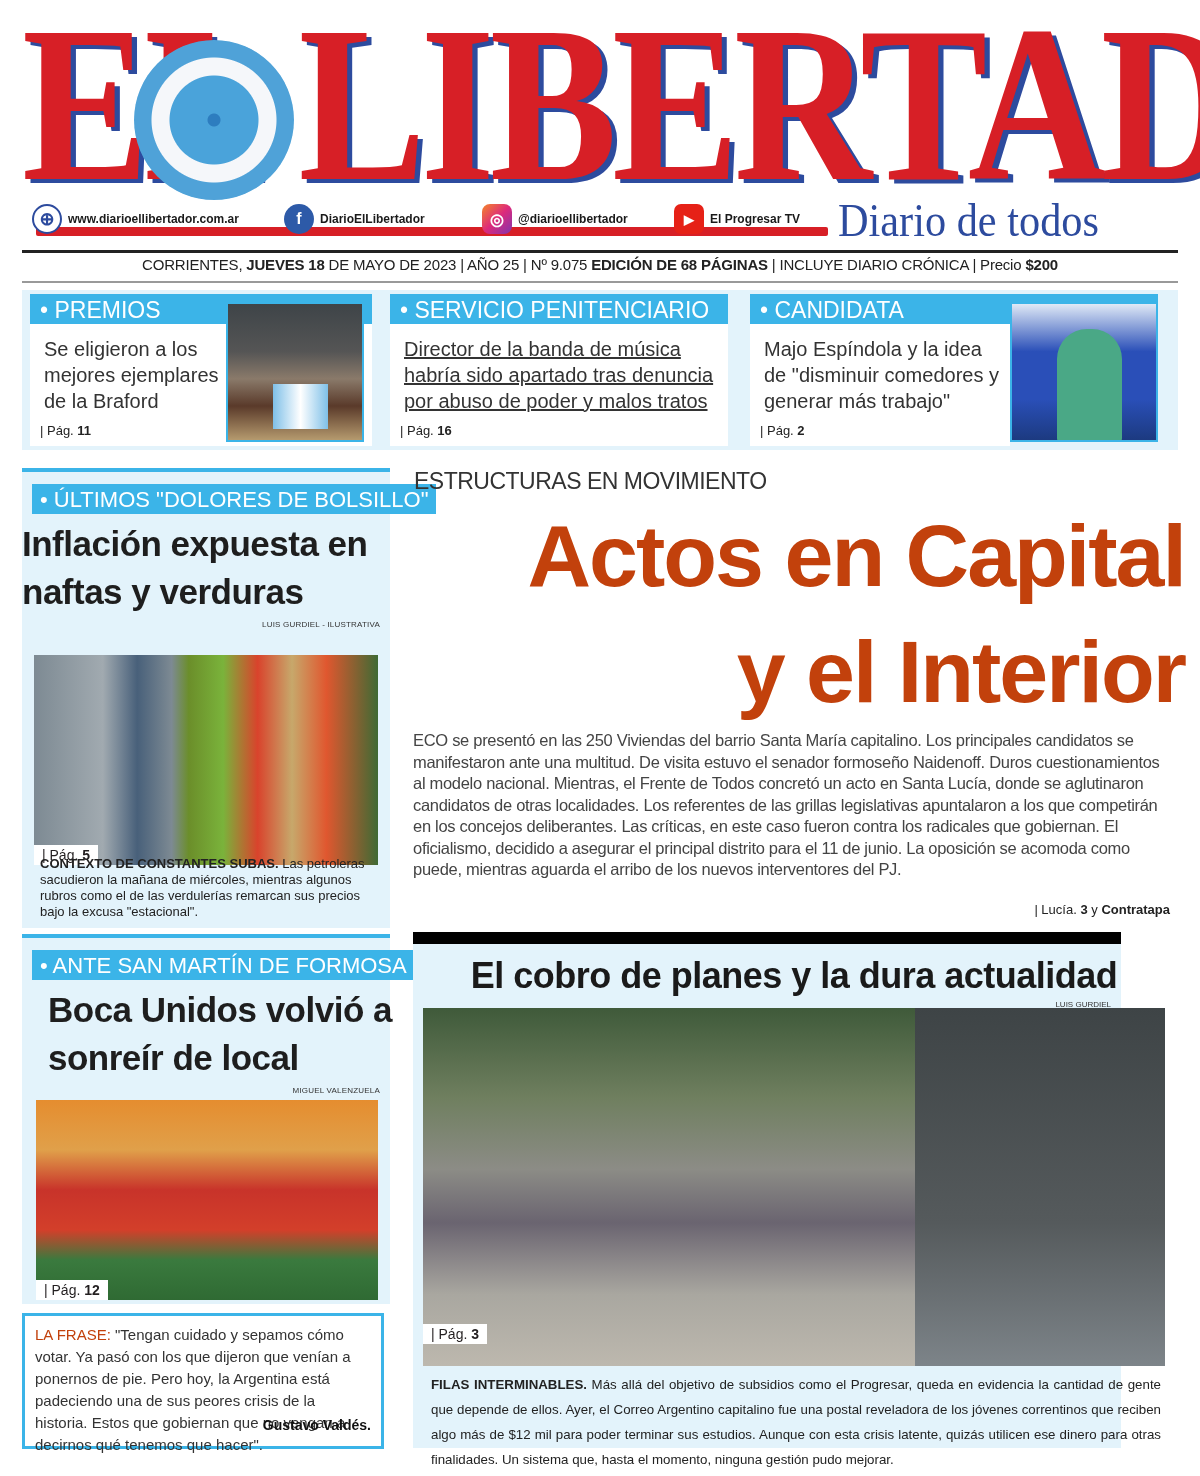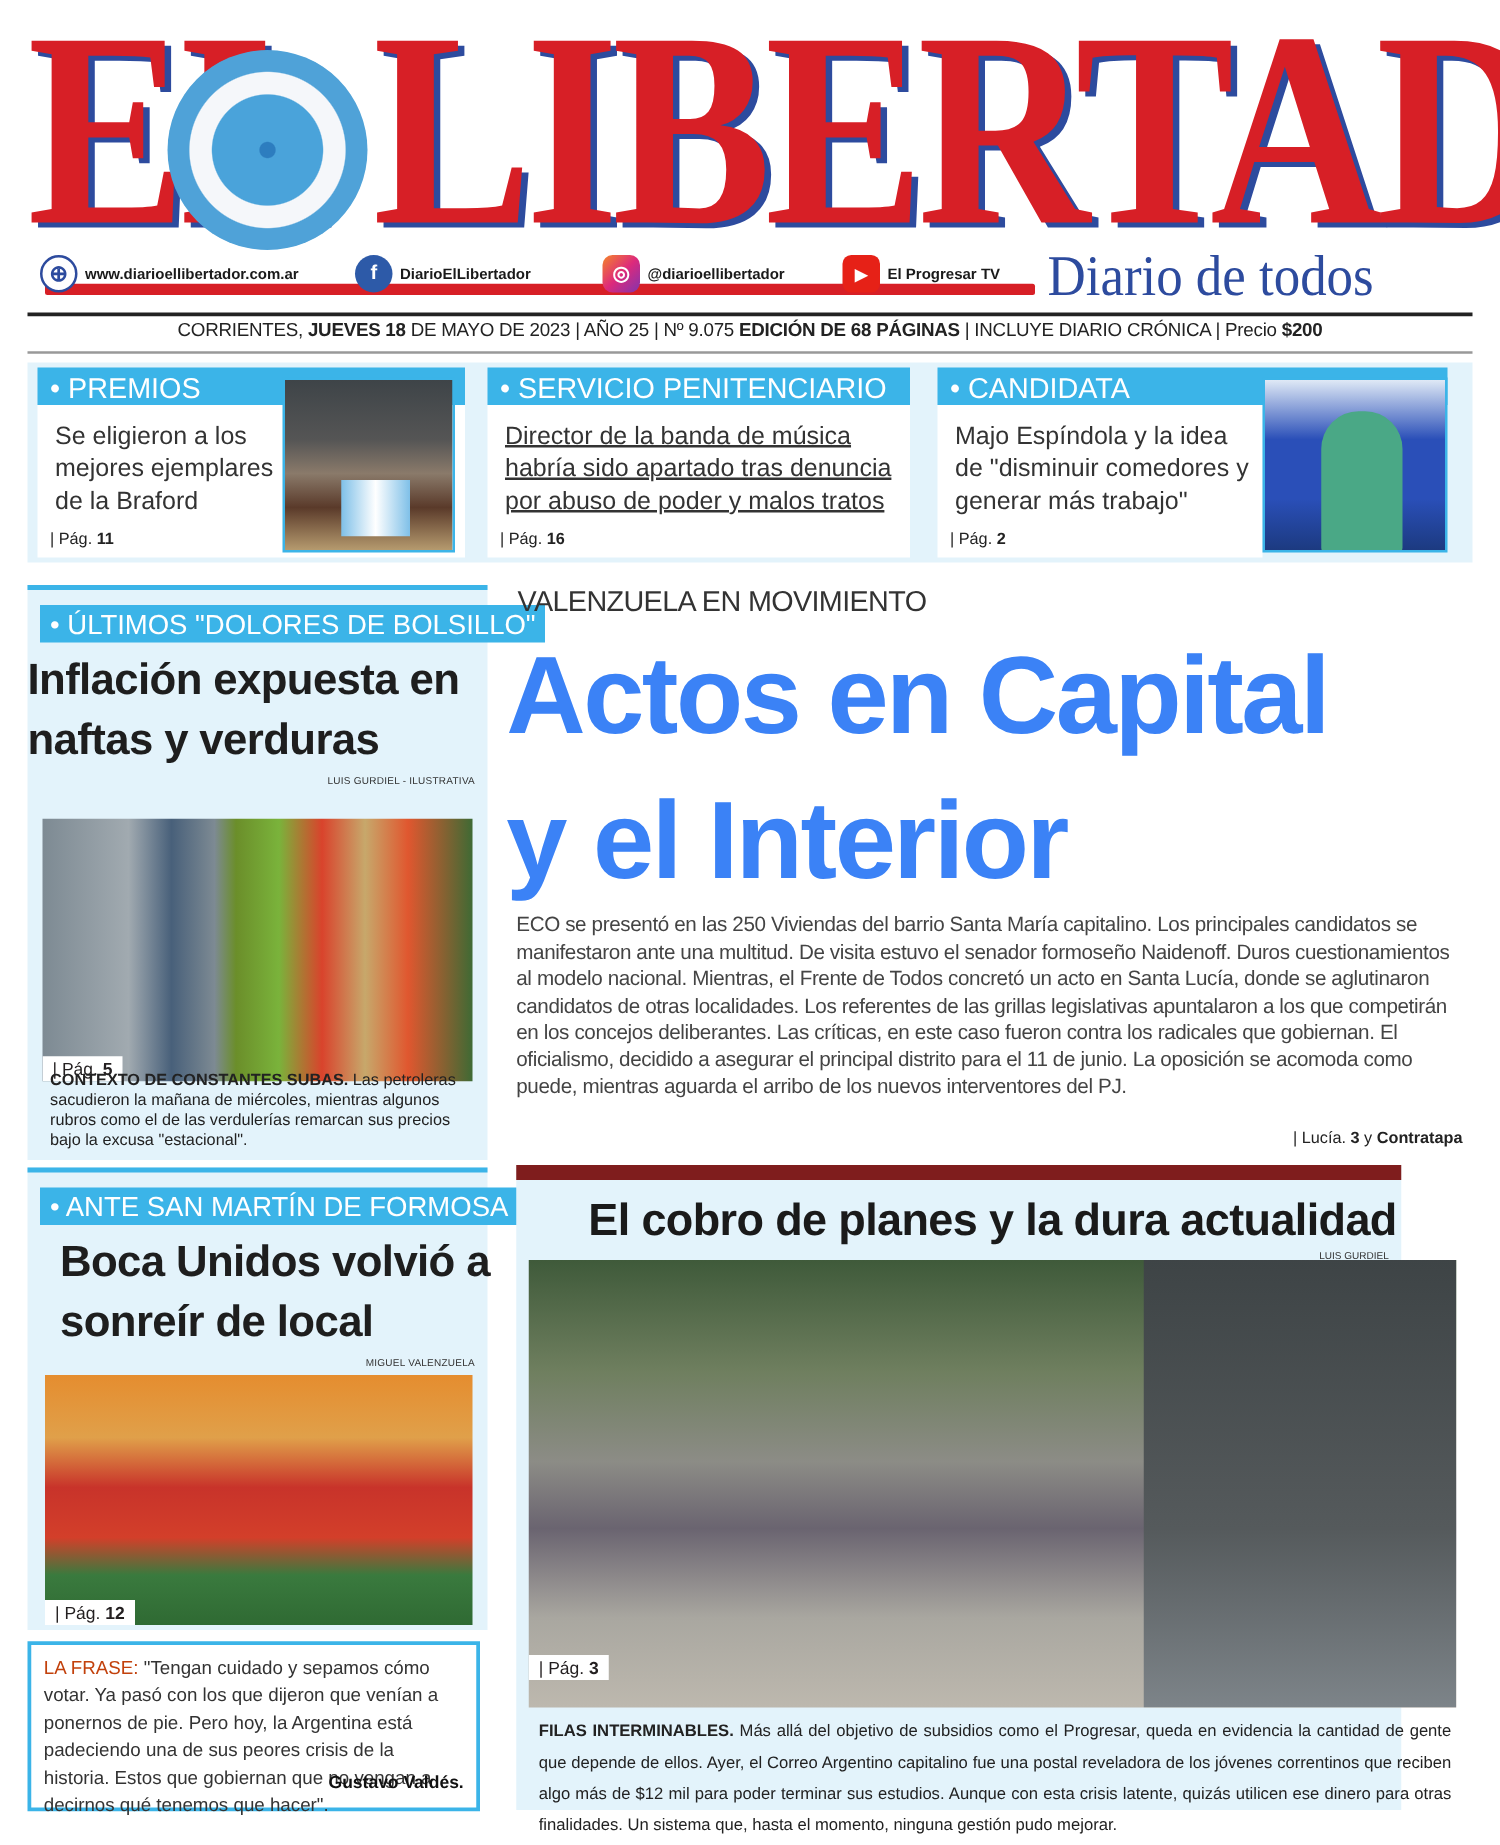--- a/index.html
+++ b/index.html
@@ -58,26 +58,26 @@
   .ph-football { background: linear-gradient(180deg, #e58d2f 0%, #e0a04a 25%, #c8332a 45%, #d33f2a 65%, #3a7a3e 80%, #2f6a33 100%); }
   .caption { position: absolute; left: 18px; width: 340px; font-size: 13px; line-height: 16px; color: #222; }
   .caption b { font-weight: 700; }
 
   .frase { position: absolute; left: 22px; top: 1313px; width: 362px; height: 136px; border: 3px solid #3bb4e8; background: #fff; padding: 8px 10px; font-size: 15px; line-height: 22px; color: #333; }
   .frase .lbl { font-weight: 400; color: #c2410c; }
   .frase .auth { position: absolute; right: 10px; bottom: 10px; font-weight: 700; font-size: 14px; color: #111; }
 
   
   .main-kicker { position: absolute; left: 414px; top: 468px; font-size: 23px; color: #333; letter-spacing: -0.5px; }
-  .main-head { position: absolute; left: 405px; top: 498px; width: 780px; text-align: left; font-weight: 700; font-size: 88px; line-height: 116px; color: #3b82f6; letter-spacing: -2px; }
+  .main-head { position: absolute; left: 405px; top: 498px; width: 780px; text-align: right; font-weight: 700; font-size: 88px; line-height: 116px; color: #c2410c; letter-spacing: -2px; }
   .main-body { position: absolute; left: 413px; top: 730px; width: 762px; font-size: 16.5px; line-height: 21.5px; color: #444; letter-spacing: -0.3px; }
   .main-pag { position: absolute; right: 30px; top: 902px; font-size: 13px; color: #222; }
   .main-pag b { font-weight: 700; }
 
-  .story2 { position: absolute; left: 413px; top: 932px; width: 708px; height: 516px; background: #e3f3fb; border-top: 12px solid #7f1d1d; }
+  .story2 { position: absolute; left: 413px; top: 932px; width: 708px; height: 516px; background: #e3f3fb; border-top: 12px solid #000000; }
   .story2-head { position: absolute; left: 0; top: 8px; width: 762px; text-align: center; font-weight: 700; font-size: 36px; line-height: 48px; color: #1a1a1a; letter-spacing: -0.5px; }
   .story2-credit { position: absolute; right: 10px; top: 56px; font-size: 8px; color: #333; }
   .ph-queue { position: absolute; left: 10px; top: 64px; width: 742px; height: 358px; overflow: hidden;
     background: linear-gradient(180deg, #3f5a3a 0%, #6f7f5f 25%, #8c8c86 45%, #6a6470 60%, #a9a7a0 80%, #bdb8ae 100%); }
   .ph-queue::before { content: ""; position: absolute; right: 0; top: 0; width: 250px; height: 100%; background: linear-gradient(180deg, #3e4446, #555a5c 60%, #7d8489); }
   .ph-queue .pag-tag { bottom: 22px; }
   .story2-cap { position: absolute; left: 18px; top: 428px; width: 730px; font-size: 13.3px; line-height: 25px; color: #222; text-align: justify; }
   .story2-cap b { font-weight: 700; }
 </style>
 </head>
@@ -169,21 +169,21 @@
     <div class="pag-tag"><span>| Pág.</span> <b>12</b></div>
   </div>
 </section>
 
 <section class="frase">
   <span class="lbl">LA FRASE:</span>
   <span>"Tengan cuidado y sepamos cómo votar. Ya pasó con los que dijeron que venían a ponernos de pie. Pero hoy, la Argentina está padeciendo una de sus peores crisis de la historia.  Estos que gobiernan que no vengan a decirnos qué tenemos que hacer".</span>
   <span class="auth">Gustavo Valdés.</span>
 </section>
 
-<div class="main-kicker">VALENZUELA EN MOVIMIENTO</div>
+<div class="main-kicker">ESTRUCTURAS EN MOVIMIENTO</div>
 <h1 class="main-head">
   <span>Actos en Capital</span><br>
   <span>y el Interior</span>
 </h1>
 <p class="main-body">ECO se presentó en las 250 Viviendas del barrio Santa María capitalino. Los principales candidatos se manifestaron ante una multitud. De visita estuvo el senador formoseño Naidenoff. Duros cuestionamientos al modelo nacional. Mientras, el Frente de Todos concretó un acto en Santa Lucía, donde se aglutinaron candidatos de otras localidades. Los referentes de las grillas legislativas apuntalaron a los que competirán en los concejos deliberantes. Las críticas, en este caso fueron contra los radicales que gobiernan. El oficialismo, decidido a asegurar el principal distrito para el 11 de junio. La oposición se acomoda como puede, mientras aguarda el arribo de los nuevos interventores del PJ.</p>
 <div class="main-pag">
   <span>| Lucía.</span> <b>3</b><span> y </span><b>Contratapa</b>
 </div>
 
 <section class="story2">

